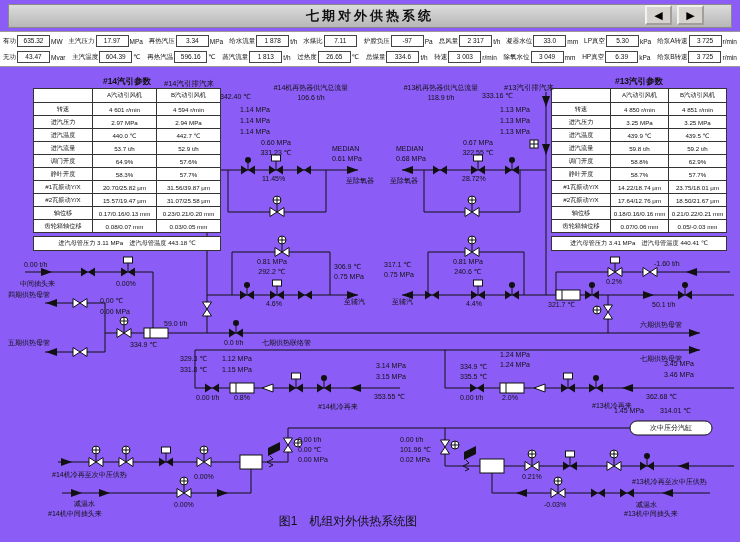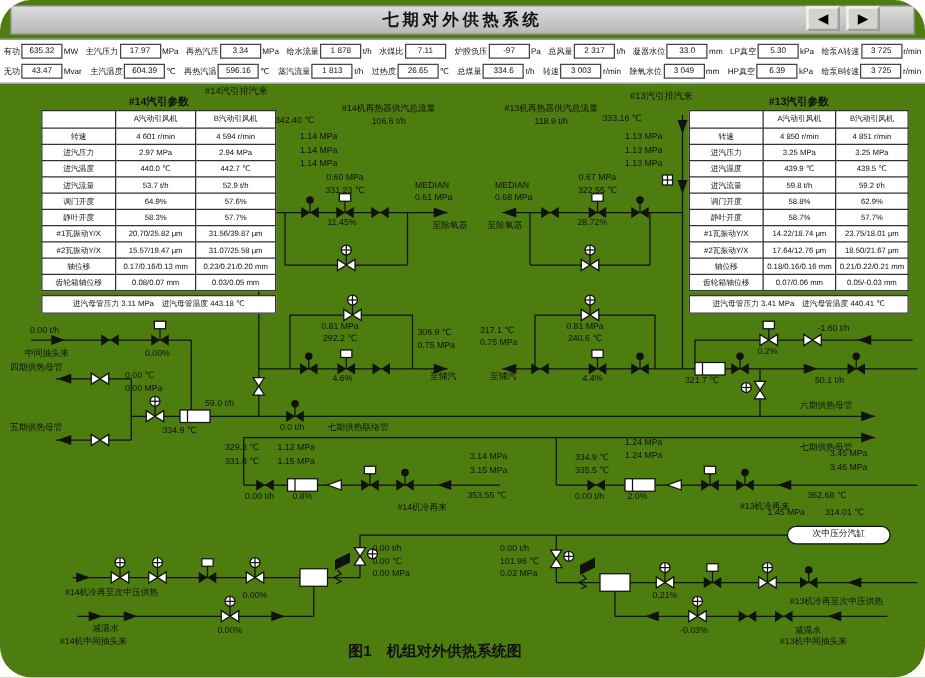--- a/index.html
+++ b/index.html
@@ -1,16 +1,16 @@
 <!DOCTYPE html>
 <html><head>
 <meta charset="utf-8">
 <style>
   html,body{margin:0;padding:0;background:#fff;font-family:"Liberation Sans","DejaVu Sans",sans-serif;color:#111;}
-  .screen{position:relative;width:740px;height:542px;background:#4d7c0f;overflow:hidden;border-radius:25px;}
+  .screen{position:relative;width:740px;height:542px;background:#8b5cf6;overflow:hidden;}
   
   .titlebar{position:absolute;left:8px;top:4px;width:724px;height:24px;
     background:linear-gradient(#dcdcdc,#b7b7b7);border:1px solid #8a8a8a;
     display:flex;align-items:center;justify-content:center;box-sizing:border-box;}
   .title{font-size:13px;font-weight:bold;letter-spacing:3px;}
   .navbtns{position:absolute;right:36px;top:5px;display:flex;gap:5px;}
   .navbtn{width:27px;height:20px;background:#d6d3ce;border:2px outset #f4f2ef;
     display:flex;align-items:center;justify-content:center;padding:0;font-size:11px;line-height:1;cursor:pointer;}
   
   .statusbar{position:absolute;left:0;top:31px;width:740px;box-sizing:border-box;
@@ -26,23 +26,23 @@
   .ptitle{text-align:center;font-size:8.5px;font-weight:bold;height:12px;}
   .ptable table{border-collapse:collapse;width:100%;table-layout:fixed;background:#fff;}
   .ptable th,.ptable td{border:1px solid #333;font-size:6.2px;font-weight:normal;
     text-align:center;padding:0;height:12px;overflow:hidden;white-space:nowrap;}
   .ptable thead th{height:13px;}
   .ptable .rl{width:58px;}
   .pfooter{border:1px solid #333;margin-top:3px;font-size:6.2px;text-align:center;padding:2px 0;background:#fff;}
   
   .lb{position:absolute;font-size:7px;line-height:9.5px;white-space:pre-line;color:#111;}
   .lb.c{text-align:center;}
-  .lb.b{font-size:7.5px;}
+  .lb.b{font-size:7.5px;margin-top:11px;}
   .svgwrap{position:absolute;left:0;top:0;width:740px;height:542px;}
-  .cap{position:absolute;left:0;top:513px;width:696px;text-align:center;font-weight:bold;font-size:12px;}
+  .cap{position:absolute;left:0;top:513px;width:696px;text-align:center;font-weight:normal;font-size:12px;}
 </style>
 </head>
 <body>
 
 <div class="screen">
 
   <div class="titlebar">
     <div class="title">七期对外供热系统</div>
   </div>
   <div class="navbtns">

